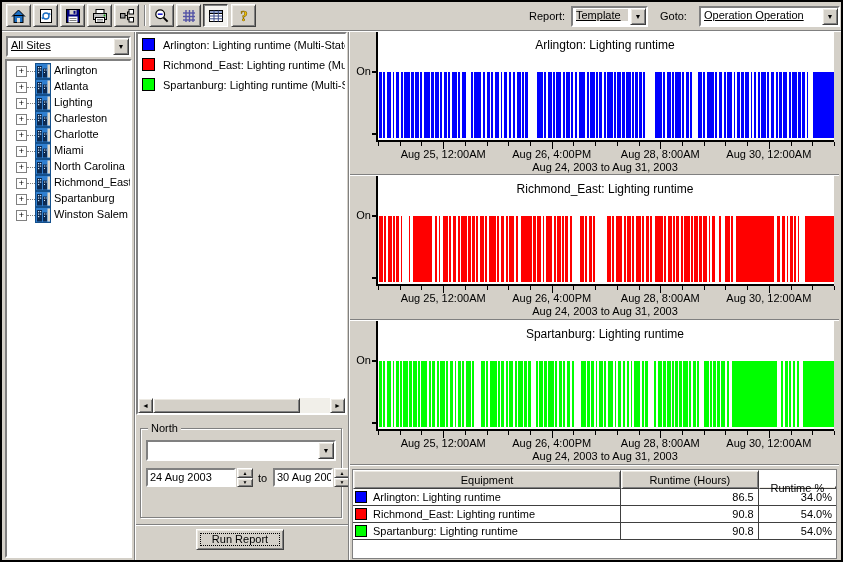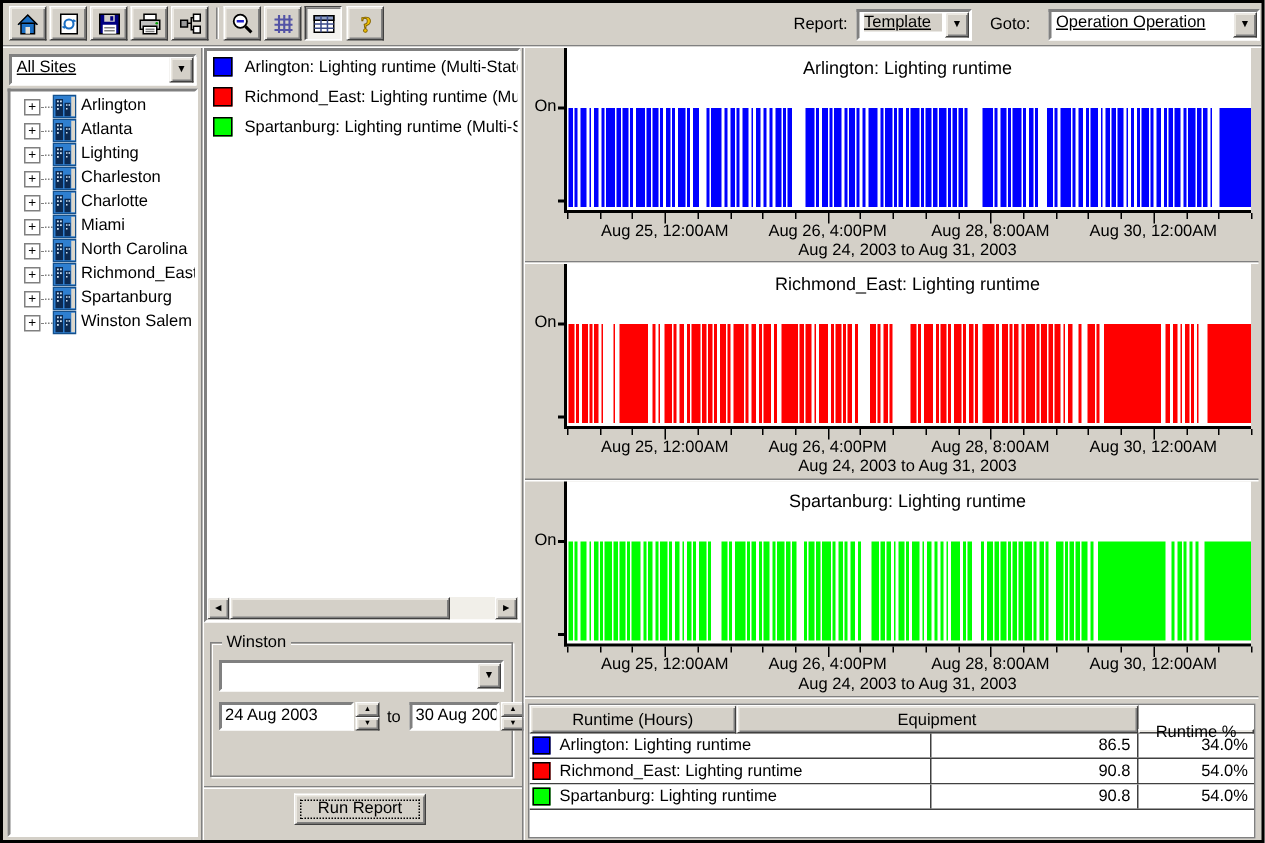--- a/index.html
+++ b/index.html
@@ -420,21 +420,21 @@
             <span class="legend-label">Spartanburg: Lighting runtime (Multi-Sta</span>
           </div>
         </div>
       <div id="legend-hscroll">
         <span class="sb-arrow raised" style="left:0">◄</span>
         <div id="sb-thumb" class="raised"></div>
         <span class="sb-arrow raised" style="right:0">►</span>
       </div>
     </div>
     <div id="period-group">
-      <span id="period-title">Winston</span>
+      <span id="period-title">North</span>
       <div class="combo" id="preset-combo">
         <span class="drop raised">▼</span>
       </div>
       <div class="date-field" style="left:5px;width:90px">24 Aug 2003</div>
       <div class="spinner" style="left:96px">
         <span class="spin-btn raised">▲</span>
         <span class="spin-btn raised">▼</span>
       </div>
       <span id="to-label" style="left:117px">to</span>
       <div class="date-field" style="left:132px;width:60px">30 Aug 2003</div>
@@ -821,22 +821,22 @@
             <span style="left: 61.9048%;">Aug 28, 8:00AM</span>
             <span style="left: 85.7143%;">Aug 30, 12:00AM</span>
           </div>
           <div class="chart-xlabel">Aug 24, 2003 to Aug 31, 2003</div>
         </div>
       </div>
     <div class="groove-h chart-sep"></div>
     <div id="table-section">
       <div id="equip-table">
         <div class="thead" id="table-head">
+            <div class="th raised" style="width: 55.5%;">Equipment</div>
             <div class="th raised" style="width: 28.5%;">Runtime (Hours)</div>
-            <div class="th raised" style="width: 55.5%;">Equipment</div>
             <div class="th raised" style="width: 16%; margin-top: 16px;">Runtime %</div>
           </div>
         <div id="table-body">
             <div class="trow">
               <div class="td eq" style="width: 55.5%;"><span class="row-swatch" style="background: rgb(0, 0, 255);"></span><span>Arlington: Lighting runtime</span></div>
               <div class="td num" style="width: 28.5%;">86.5</div>
               <div class="td num" style="width: 16%; border-right: none;">34.0%</div>
             </div>
             <div class="trow">
               <div class="td eq" style="width: 55.5%;"><span class="row-swatch" style="background: rgb(255, 0, 0);"></span><span>Richmond_East: Lighting runtime</span></div>

